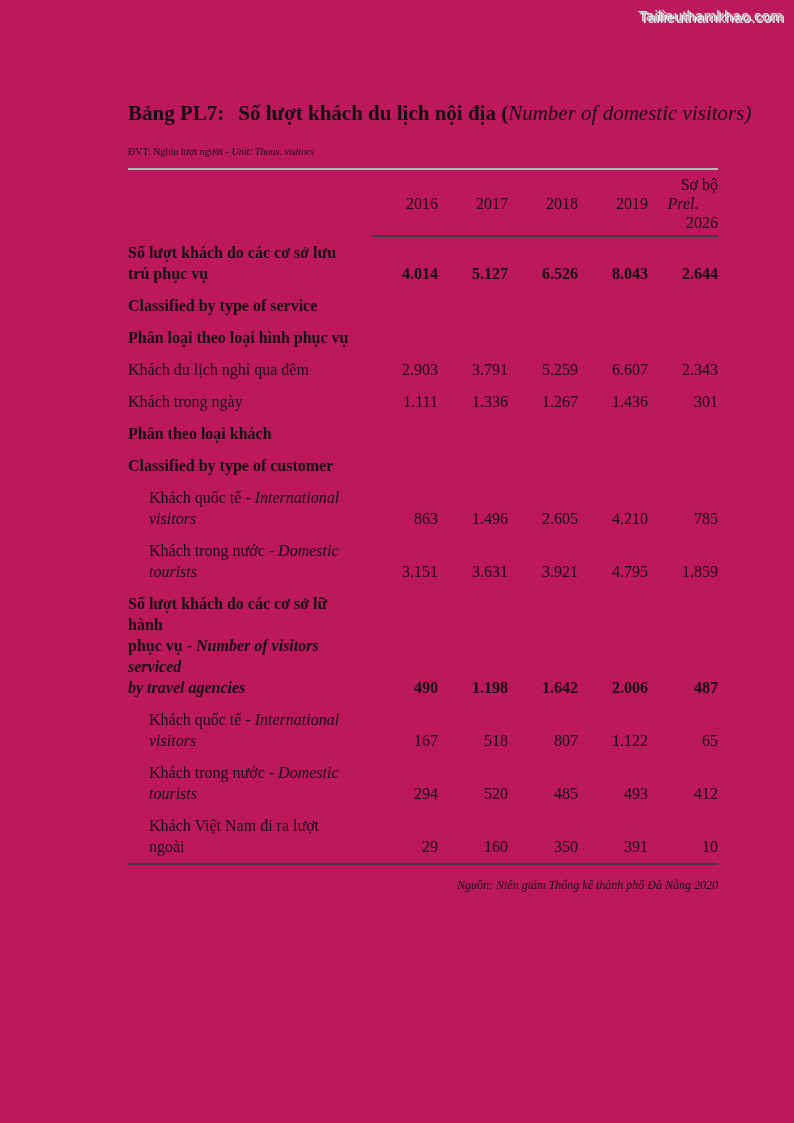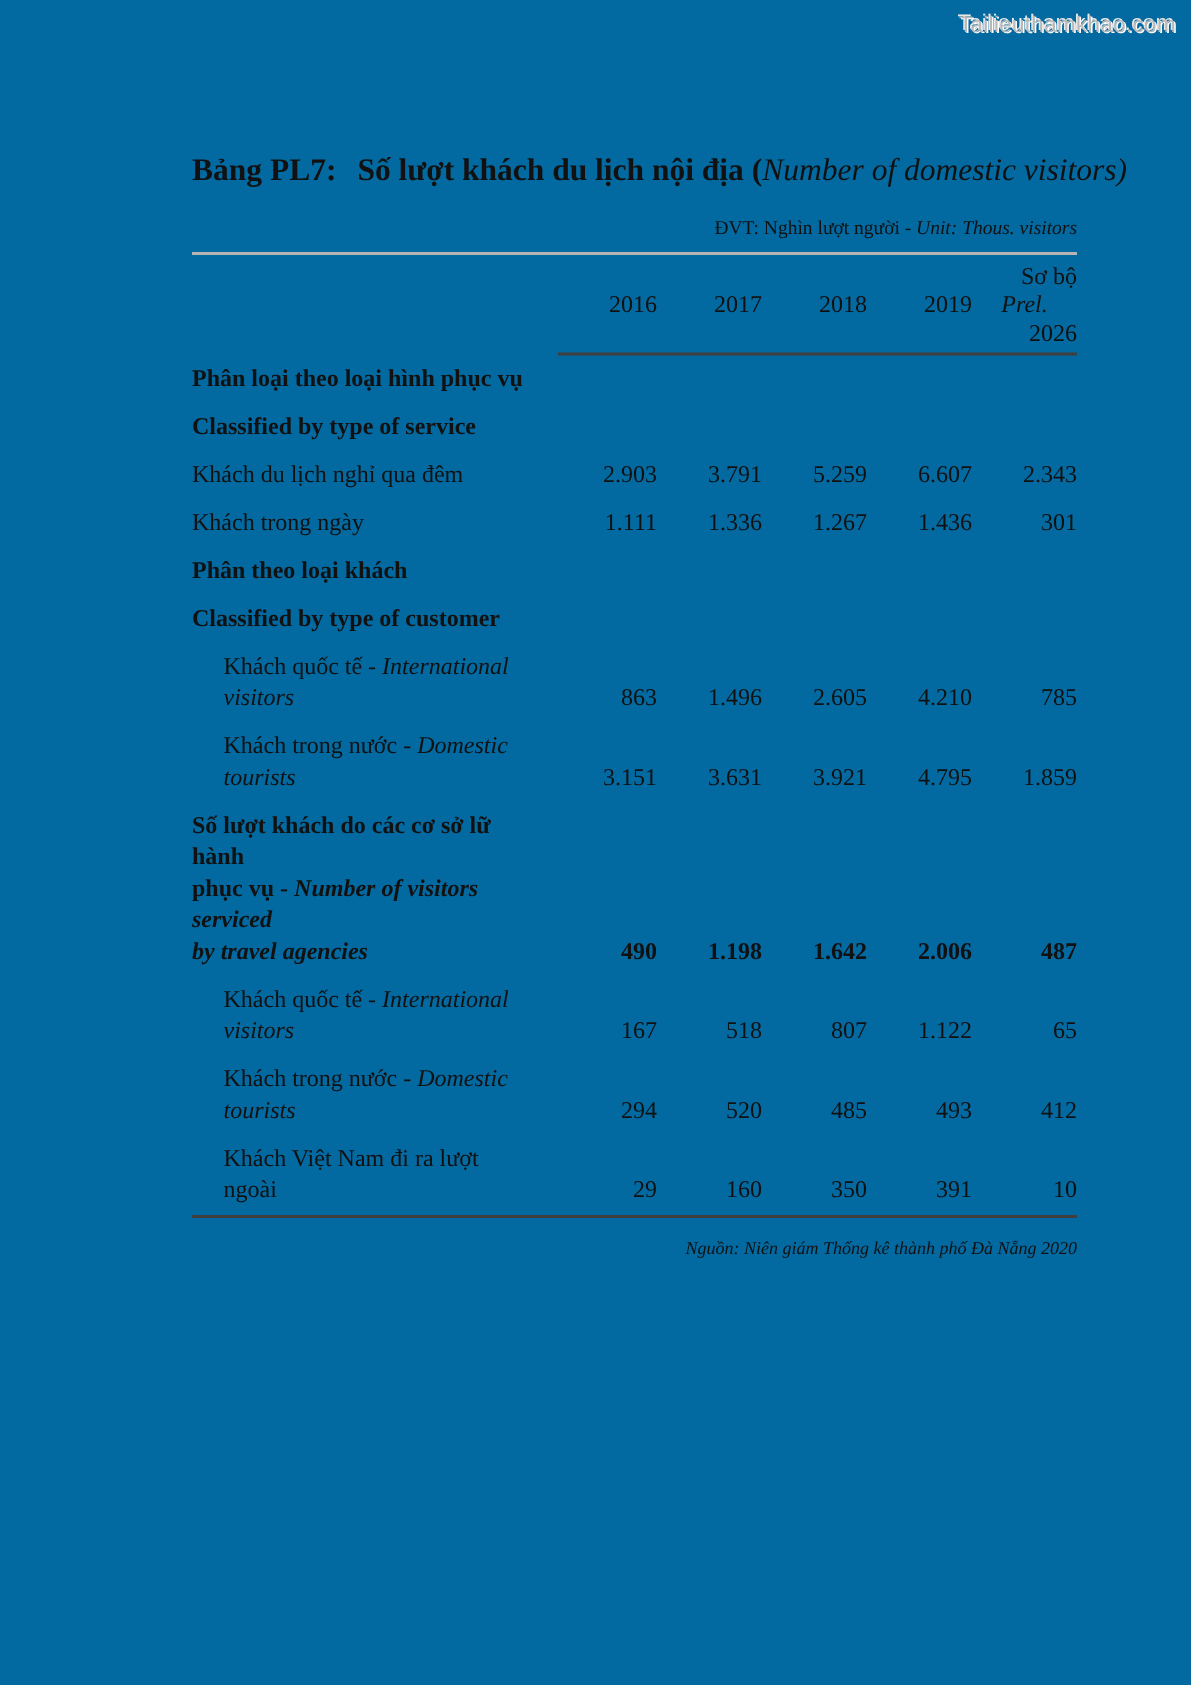--- a/index.html
+++ b/index.html
@@ -3,21 +3,21 @@
 <meta charset="utf-8">
 <style>
   * { margin: 0; padding: 0; box-sizing: border-box; }
   html, body { background: #ffffff; }
   body { font-family: "Liberation Serif", "DejaVu Serif", serif; color: #111; }
 
   .page {
     position: relative;
     width: 794px;
     height: 1123px;
-    background: #0369a1;
+    background: #be185d;
     padding: 100px 76px 0 128px;
     overflow: hidden;
   }
 
   .watermark {
     position: absolute;
     top: 8px;
     right: 10px;
     font-family: "Liberation Sans", "DejaVu Sans", sans-serif;
     font-size: 15px;
@@ -31,22 +31,22 @@
     font-size: 21px;
     line-height: 26px;
     white-space: nowrap;
   }
   .title .t-label { font-weight: bold; margin-right: 14px; }
   .title .t-main  { font-weight: bold; }
   .title .t-en    { font-style: italic; }
 
   .unit-line {
     margin-top: 16px;
-    text-align: right;
-    font-size: 13px;
+    text-align: left;
+    font-size: 10px;
     line-height: 20px;
   }
   .unit-line .u-en { font-style: italic; }
 
   .rule-top    { margin-top: 6px; border-top: 2px solid #b4b4b4; }
   .rule-mid    { border-top: 2px solid #3f3f3f; margin-left: 244px; }
   .rule-bottom { border-top: 2px solid #3f3f3f; }
 
   .thead {
     display: flex;
@@ -111,27 +111,36 @@
       <div>Sơ bộ</div>
       <div class="p-italic">Prel.</div>
       <div>2026</div>
     </div>
   </div>
 
   <div class="rule-mid"></div>
 
   <div class="tbody">
 
+    <div class="trow bold">
+      <div class="lbl"><span>Số lượt khách do các cơ sở lưu
+trú phục vụ</span></div>
+      <div class="val">4.014</div>
+      <div class="val">5.127</div>
+      <div class="val">6.526</div>
+      <div class="val">8.043</div>
+      <div class="val">2.644</div>
+    </div>
+
+    <div class="trow bold">
+      <div class="lbl"><span>Classified by type of service</span></div>
+    </div>
 
     <div class="trow bold">
       <div class="lbl"><span>Phân loại theo loại hình phục vụ</span></div>
-    </div>
-
-    <div class="trow bold">
-      <div class="lbl"><span>Classified by type of service</span></div>
     </div>
 
     <div class="trow">
       <div class="lbl"><span>Khách du lịch nghỉ qua đêm</span></div>
       <div class="val">2.903</div>
       <div class="val">3.791</div>
       <div class="val">5.259</div>
       <div class="val">6.607</div>
       <div class="val">2.343</div>
     </div>

